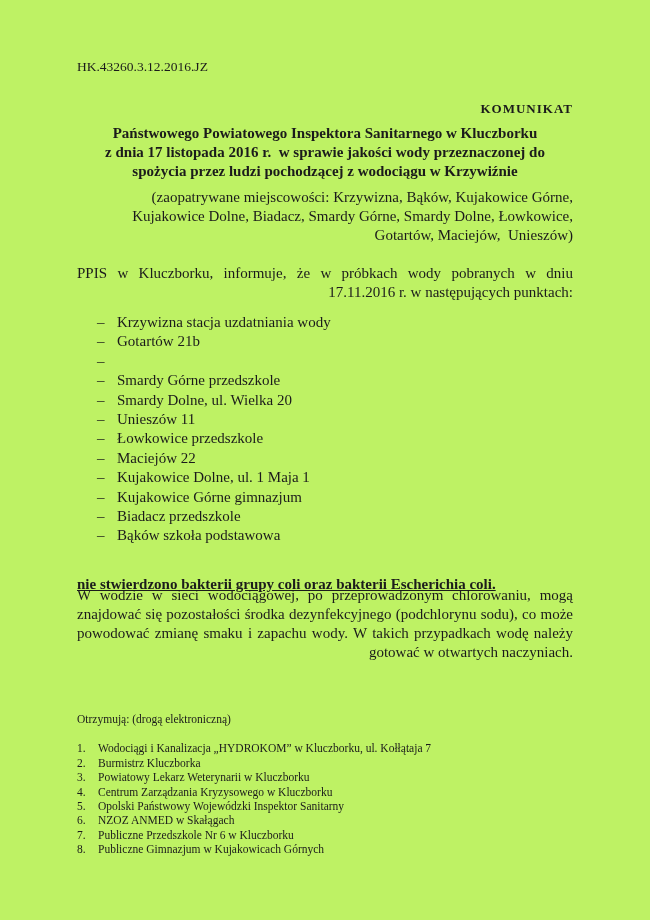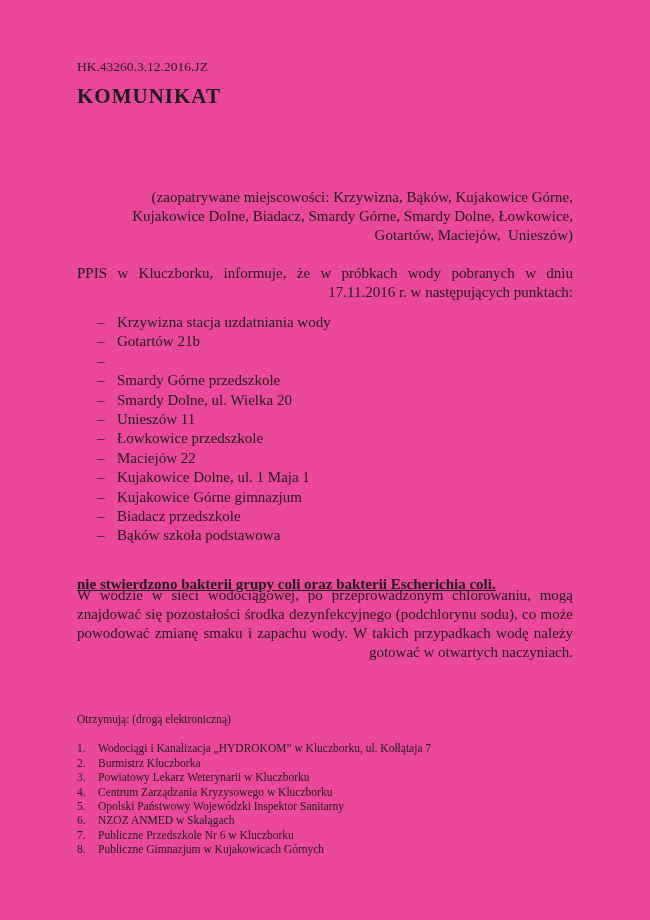--- a/index.html
+++ b/index.html
@@ -5,32 +5,32 @@
   html, body { margin: 0; padding: 0; }
   body {
     width: 650px; height: 920px;
     background: #ffffff;
     font-family: "Liberation Serif", "DejaVu Serif", serif;
     color: #1b1b1b;
   }
   .page {
     position: relative;
     width: 650px; height: 920px;
-    background: #ec4899;
+    background: #bef264;
     overflow: hidden;
   }
   .abs { position: absolute; left: 77px; width: 496px; }
 
   .ref { top: 59px; font-size: 13.5px; }
 
   .doc-title {
-    top: 84px;
-    text-align: left;
+    top: 101px;
+    text-align: right;
     font-weight: bold;
-    font-size: 21px;
+    font-size: 13px;
     letter-spacing: 1px;
   }
 
   .subtitle { top: 124px; text-align: center; font-weight: bold; }
   .supplied { top: 188px; text-align: right; }
   .subtitle .cline, .supplied .cline {
     font-size: 15px; line-height: 19px; white-space: pre;
   }
 
   .intro { top: 264px; }
@@ -56,20 +56,25 @@
 </style>
 </head>
 <body>
 
 <div class="page">
 
   <div class="abs ref">HK.43260.3.12.2016.JZ</div>
 
   <div class="abs doc-title">KOMUNIKAT</div>
 
+  <div class="abs subtitle">
+    <div class="cline">Państwowego Powiatowego Inspektora Sanitarnego w Kluczborku</div>
+    <div class="cline">z dnia 17 listopada 2016 r.  w sprawie jakości wody przeznaczonej do</div>
+    <div class="cline">spożycia przez ludzi pochodzącej z wodociągu w Krzywiźnie</div>
+  </div>
 
   <div class="abs supplied">
     <div class="cline">(zaopatrywane miejscowości: Krzywizna, Bąków, Kujakowice Górne,</div>
     <div class="cline">Kujakowice Dolne, Biadacz, Smardy Górne, Smardy Dolne, Łowkowice,</div>
     <div class="cline">Gotartów, Maciejów,  Unieszów)</div>
   </div>
 
   <div class="abs intro">
     <div class="bodyline stretch">PPIS w Kluczborku, informuje, że w próbkach wody pobranych w dniu</div>
     <div class="bodyline">17.11.2016 r. w następujących punktach:</div>

